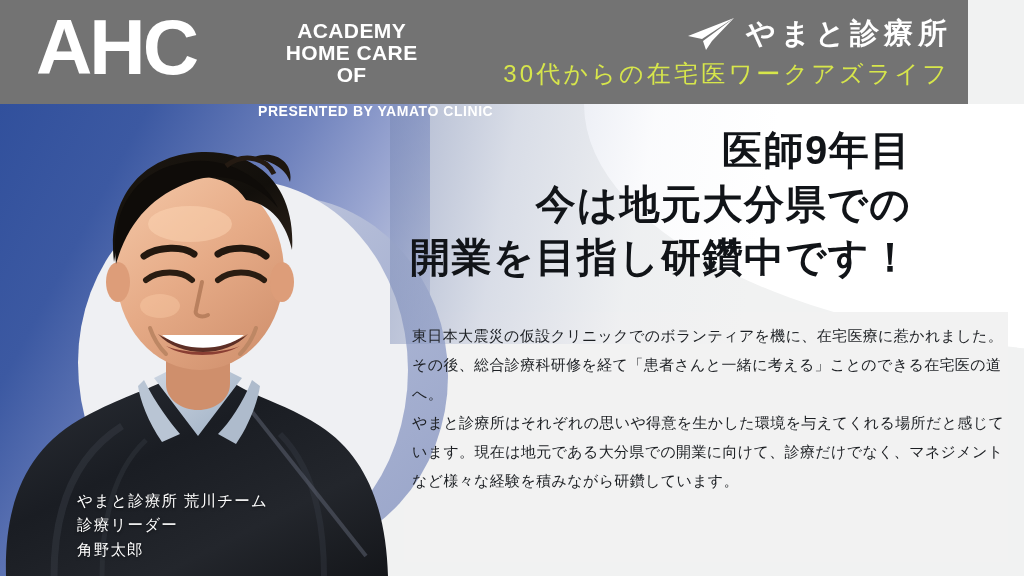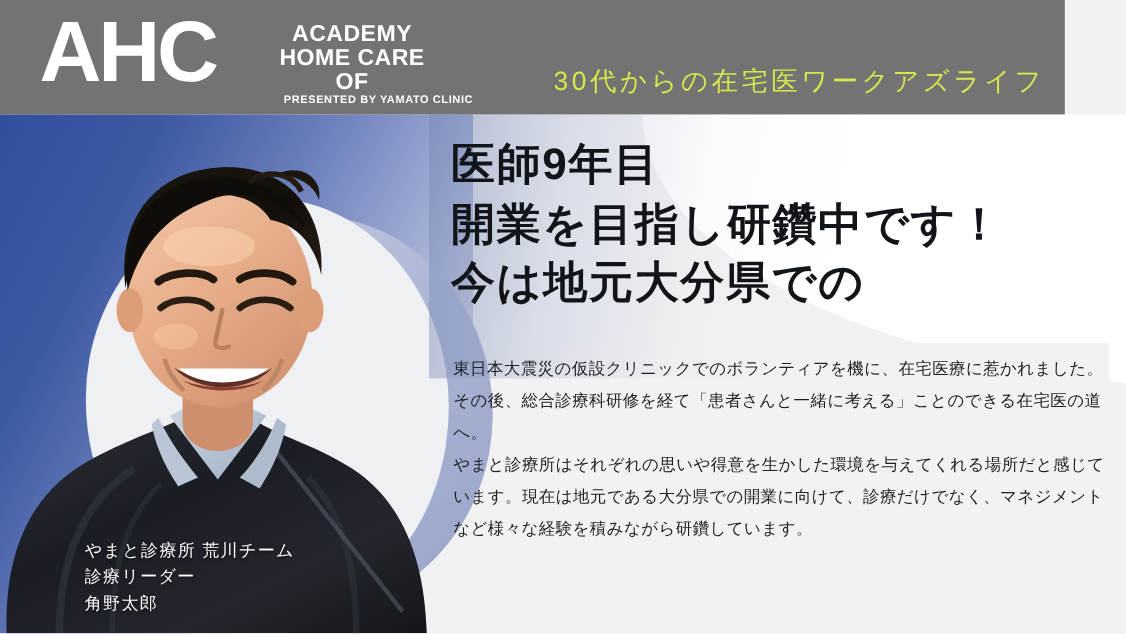--- a/index.html
+++ b/index.html
@@ -81,22 +81,22 @@
   }
   .ahc-words{
     padding-top:12px;
     color:#fff;
     font-weight:700;
     line-height:1.04;
     font-size:21px;
     letter-spacing:.4px;
   }
   .ahc-sub{
-    margin-top:2px;
-    font-size:10px;
+    margin-top:19px;
+    font-size:14px;
     font-weight:700;
     letter-spacing:.55px;
     padding-left:48px;
   }
 
   .brand{
     position:absolute;right:16px;top:14px;
     display:flex;align-items:center;gap:10px;
   }
   .brand-mark{width:54px;height:34px;}
@@ -136,20 +136,21 @@
   
   .headline{
     position:absolute;left:410px;top:124px;
     z-index:12;
     color:#111418;
     font-size:40px;
     line-height:1.34;
     font-weight:700;
     letter-spacing:1.5px;
     white-space:nowrap;
+    text-align:right;
   }
   .body-copy{
     position:absolute;left:412px;top:322px;
     width:596px;
     z-index:12;
     color:#1c1f23;
     font-size:15px;
     line-height:1.93;
     letter-spacing:.35px;
     font-weight:500;
@@ -252,28 +253,37 @@
     <div class="ahc-logo">
       <div class="ahc-mark">AHC</div>
       <div class="ahc-words">
         <div>ACADEMY</div>
         <div>HOME CARE</div>
         <div>OF</div>
         <div class="ahc-sub">PRESENTED BY YAMATO CLINIC</div>
       </div>
     </div>
 
+    <div class="brand">
+      <span class="brand-mark">
+        <svg viewBox="0 0 54 34" xmlns="http://www.w3.org/2000/svg" aria-hidden="true">
+          <path d="M52 1 L6 19 L20 22 Z" fill="#ffffff"></path>
+          <path d="M52 1 L21 24 L24 33 L30 24 Z" fill="#ffffff"></path>
+        </svg>
+      </span>
+      <span class="brand-name">やまと診療所</span>
+    </div>
 
     <div class="tagline">30代からの在宅医ワークアズライフ</div>
   </div>
 
   <div class="headline">
     <div>医師9年目</div>
+    <div>今は地元大分県での</div>
     <div>開業を目指し研鑽中です！</div>
-    <div>今は地元大分県での</div>
   </div>
 
   <div class="body-copy">
     <p>東日本大震災の仮設クリニックでのボランティアを機に、在宅医療に惹かれました。その後、総合診療科研修を経て「患者さんと一緒に考える」ことのできる在宅医の道へ。</p>
     <p>やまと診療所はそれぞれの思いや得意を生かした環境を与えてくれる場所だと感じています。現在は地元である大分県での開業に向けて、診療だけでなく、マネジメントなど様々な経験を積みながら研鑽しています。</p>
   </div>
 
 </div>
 
 </body></html>

